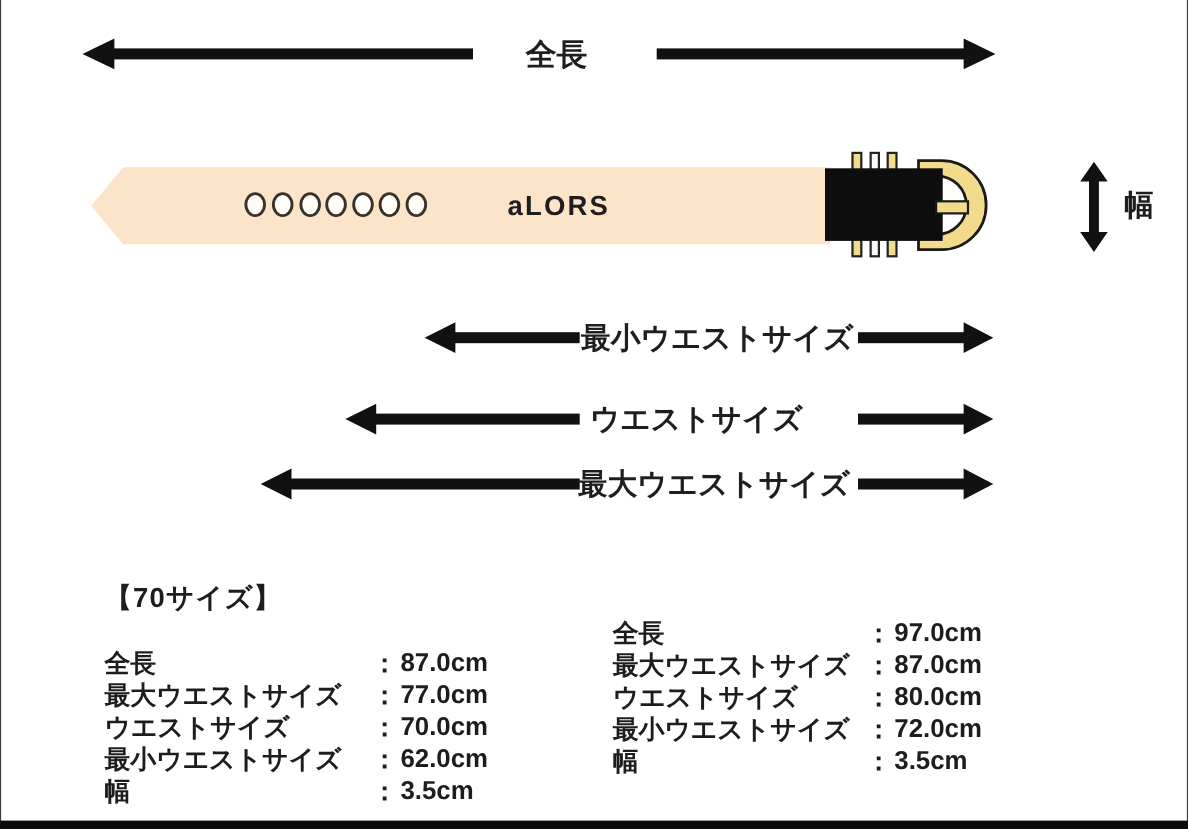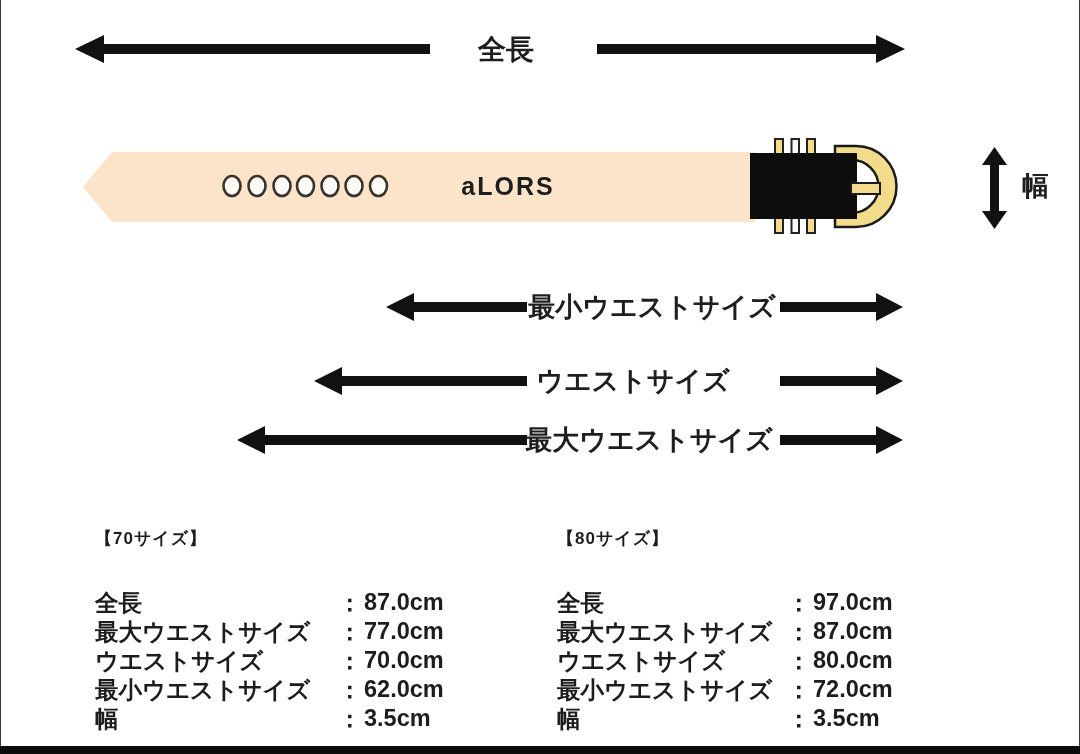--- a/index.html
+++ b/index.html
@@ -9,21 +9,21 @@
     color:#1d1d1d;
   }
   svg text {
     font-family:"Liberation Sans","DejaVu Sans",sans-serif;
     fill:#1e1e1e; font-weight:600;
   }
   .diagram-svg { position:absolute; left:0; top:0; }
   .arrow-fill { fill:#111111; }
 
   .size-table { position:absolute; }
-  .table-title { font-size:17px; font-weight:700; letter-spacing:1px; height:27px; }
+  .table-title { font-size:25px; font-weight:700; letter-spacing:1px; height:27px; }
   .table-rows { margin-top:34px; }
   .trow { height:29px; display:flex; align-items:center; font-size:23.5px; font-weight:600; white-space:nowrap; }
   .tlabel { display:inline-block; width:243px; }
   .t2 .tlabel { width:230px; }
   .tsep { display:inline-block; width:26px; }
   .tval { display:inline-block; width:84px; }
 
   .edge-left  { position:absolute; left:0; top:0; width:1px; height:754px; background:#3a3a3a; }
   .edge-right { position:absolute; right:0; top:0; width:1px; height:754px; background:#3a3a3a; }
   .bottom-bar { position:absolute; left:0; bottom:0; width:1080px; height:8px; background:#0b0b0b; }
@@ -137,21 +137,20 @@
       </div>
       <div class="trow">
         <span class="tlabel">幅</span>
           <span class="tsep">：</span>
           <span class="tval">3.5cm</span>
       </div>
     </div>
   </div>
 
   <div class="size-table t2" style="left:557px; top:527px;">
-    <div class="table-title">【80サイズ】</div>
     <div class="table-rows">
       <div class="trow">
         <span class="tlabel">全長</span>
           <span class="tsep">：</span>
           <span class="tval">97.0cm</span>
       </div>
       <div class="trow">
         <span class="tlabel">最大ウエストサイズ</span>
           <span class="tsep">：</span>
           <span class="tval">87.0cm</span>

